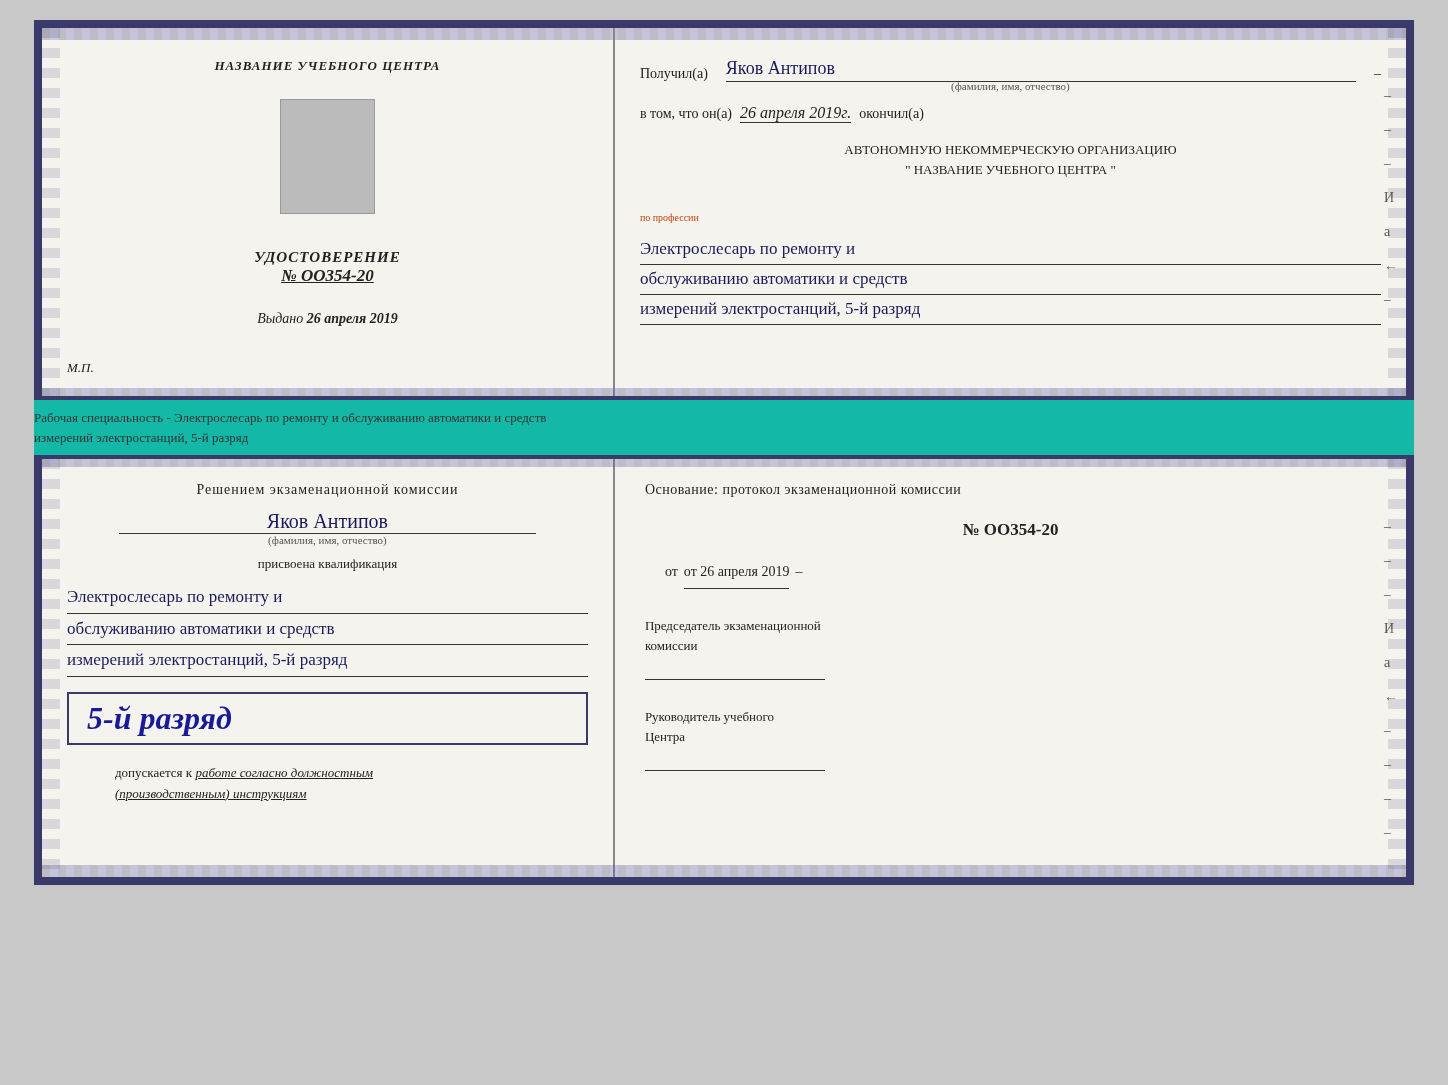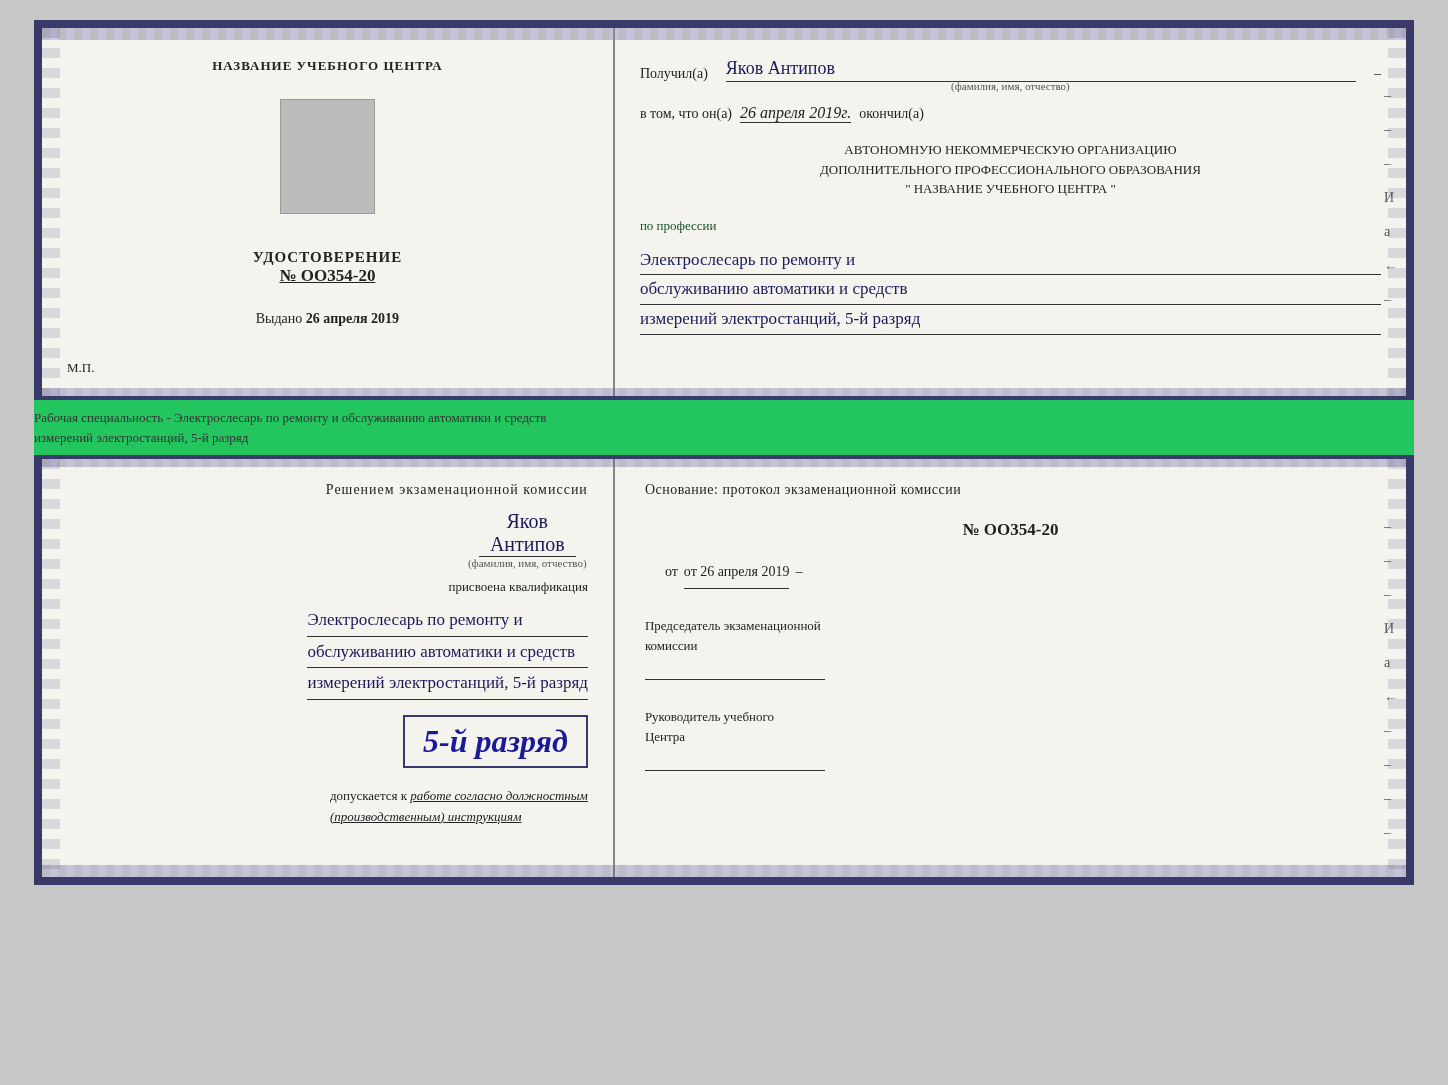--- a/index.html
+++ b/index.html
@@ -54,20 +54,21 @@
     .left-panel {
       width: 42%;
       border-right: 2px solid #888;
       padding: 20px 25px;
       display: flex;
       flex-direction: column;
       align-items: center;
       justify-content: flex-start;
       gap: 15px;
       position: relative;
+      font-style: italic;
     }
 
     .right-panel {
       width: 58%;
       padding: 20px 25px;
       display: flex;
       flex-direction: column;
       gap: 12px;
       position: relative;
     }
@@ -176,41 +177,41 @@
 
     .org-block {
       font-size: 13px;
       color: #222;
       text-align: center;
       line-height: 1.5;
       margin-top: 5px;
     }
 
     .po-professii {
-      font-size: 13px;
-      color: #14532d;
-      margin-top: 7px;
+      font-size: 10px;
+      color: #c2410c;
+      margin-top: 21px;
     }
 
     .profession-text {
       font-family: 'Segoe Script', 'Comic Sans MS', cursive;
       font-size: 17px;
       color: #1a1a5a;
       line-height: 1.7;
       border-bottom: 1px solid #333;
     }
 
     
     .middle-separator {
       width: 100%;
       padding: 8px 0;
       font-size: 13px;
       color: #333;
       line-height: 1.5;
-      background: #22c55e;
+      background: #14b8a6;
     }
 
     
     .diploma-bottom {
       display: flex;
       width: 100%;
       background: #f5f3ee;
       border: 8px solid #3a3a6a;
       border-top: 4px solid #3a3a6a;
       min-height: 430px;
@@ -235,21 +236,20 @@
       opacity: 0.3;
     }
 
     .bottom-left {
       width: 42%;
       border-right: 2px solid #888;
       padding: 20px 25px;
       display: flex;
       flex-direction: column;
       gap: 10px;
-      align-items: flex-end;
     }
 
     .bottom-right {
       width: 58%;
       padding: 20px 30px;
       display: flex;
       flex-direction: column;
       gap: 12px;
     }
 
@@ -433,21 +433,20 @@
       </div>
 
       <div class="vtom-line">
         <span>в том, что он(а)</span>
         <span class="vtom-date">26 апреля 2019г.</span>
         <span class="okonchill">окончил(а)</span>
       </div>
 
       <div class="org-block">
         <div>АВТОНОМНУЮ НЕКОММЕРЧЕСКУЮ ОРГАНИЗАЦИЮ</div>
-        <div>ДОПОЛНИТЕЛЬНОГО ПРОФЕССИОНАЛЬНОГО ОБРАЗОВАНИЯ</div>
         <div>"  НАЗВАНИЕ УЧЕБНОГО ЦЕНТРА  "</div>
       </div>
 
       <div class="po-professii">по профессии</div>
 
       <div>
         <div class="profession-text qual-underline">Электрослесарь по ремонту и</div>
         <div class="profession-text qual-underline">обслуживанию автоматики и средств</div>
         <div class="profession-text">измерений электростанций, 5-й разряд</div>
       </div>

